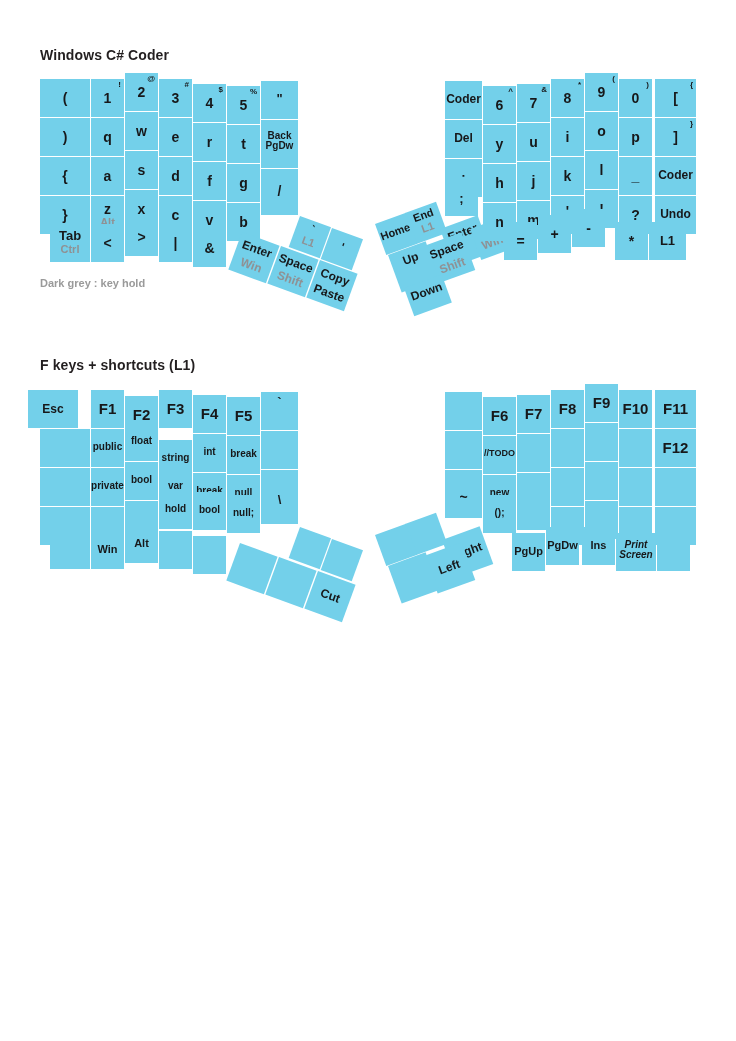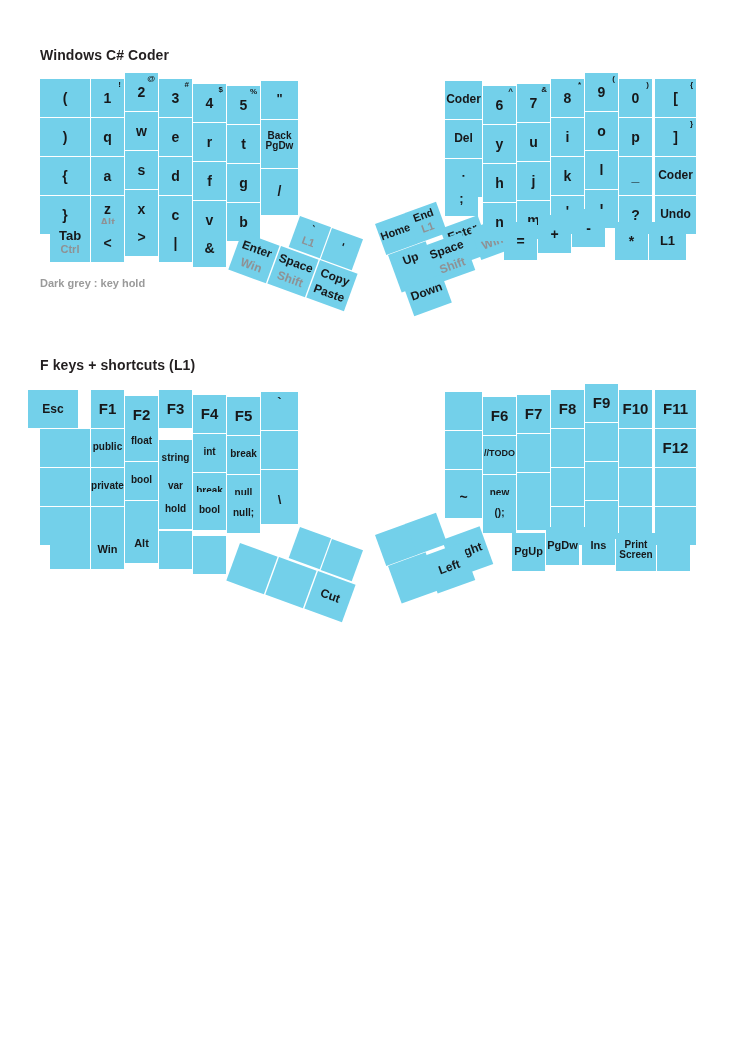--- a/index.html
+++ b/index.html
@@ -582,18 +582,18 @@
 
 <div class="key" style="left:512px; top:533px; width:33px; height:38px;">
   <span class="main ctr" style="top:13px; font-size:11px;">PgUp</span>
 </div>
 <div class="key" style="left:546px; top:527px; width:33px; height:38px;">
   <span class="main ctr" style="top:13px; font-size:11px;">PgDw</span>
 </div>
 <div class="key" style="left:582px; top:527px; width:33px; height:38px;">
   <span class="main ctr" style="top:13px; font-size:11px;">Ins</span>
 </div>
-<div class="key" style="left:616px; top:533px; width:40px; height:38px;">
+<div class="key" style="left:616px; top:533px; width:40px; height:38px;font-style:italic;">
   <span class="main ctr" style="top:7px; font-size:10px; white-space:pre-line;">Print Screen</span>
 </div>
 <div class="key" style="left:657px; top:533px; width:33px; height:38px;">
   <span class="main ctr" style="top:13px; font-size:11px;"></span>
 </div>
 
 </body></html>

